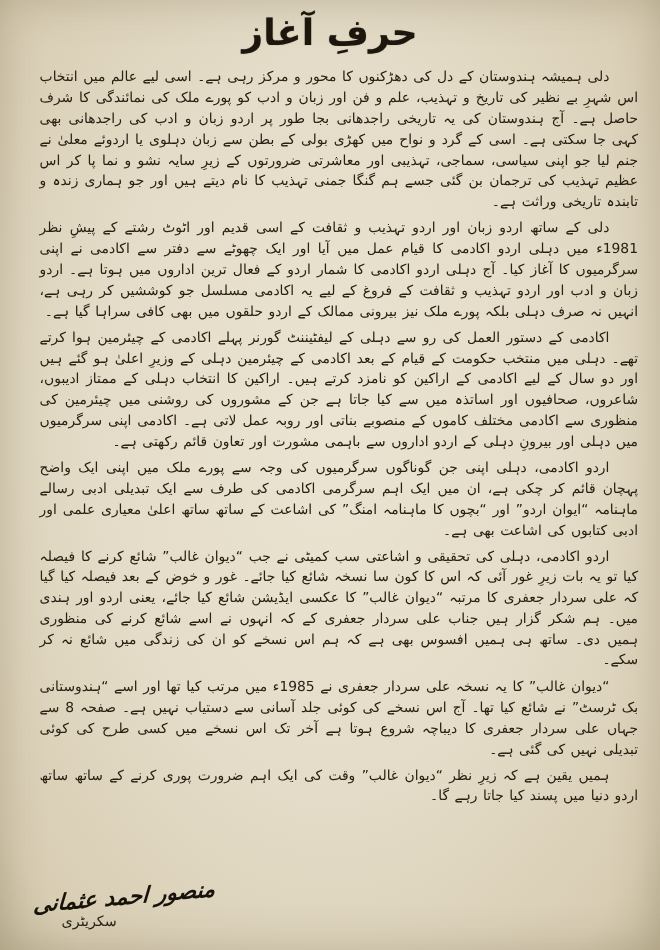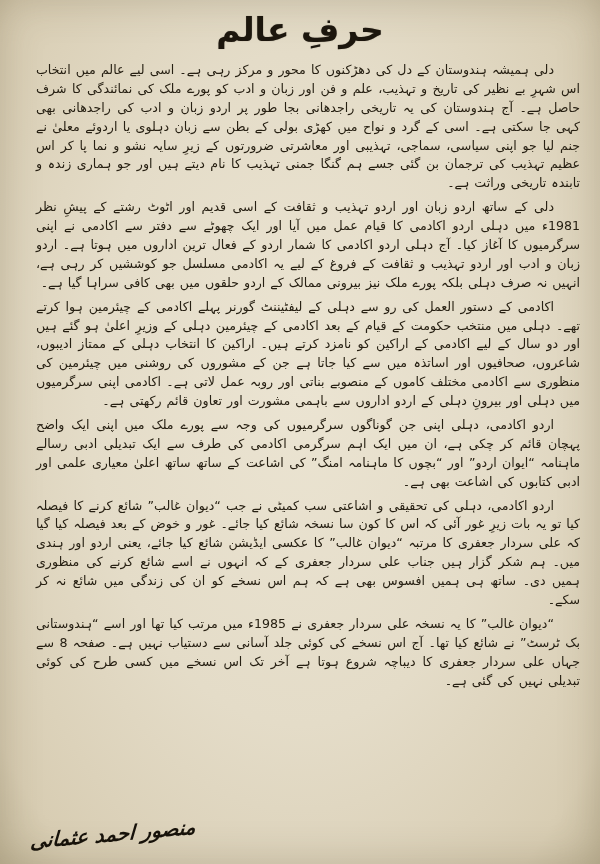--- a/index.html
+++ b/index.html
@@ -63,28 +63,30 @@
     font-size: 13px;
     margin: 4px 0 0 26px;
     color: #241e14;
   }
 </style>
 </head>
 <body>
 
 <div class="page">
 
-  <h1 class="title">حرفِ عالم</h1>
+  <h1 class="title">حرفِ آغاز</h1>
 
   <div class="body-text">
     <p>دلی ہمیشہ ہندوستان کے دل کی دھڑکنوں کا محور و مرکز رہی ہے۔ اسی لیے عالم میں انتخاب اس شہرِ بے نظیر کی تاریخ و تہذیب، علم و فن اور زبان و ادب کو پورے ملک کی نمائندگی کا شرف حاصل ہے۔ آج ہندوستان کی یہ تاریخی راجدھانی بجا طور پر اردو زبان و ادب کی راجدھانی بھی کہی جا سکتی ہے۔ اسی کے گرد و نواح میں کھڑی بولی کے بطن سے زبان دہلوی یا اردوئے معلیٰ نے جنم لیا جو اپنی سیاسی، سماجی، تہذیبی اور معاشرتی ضرورتوں کے زیرِ سایہ نشو و نما پا کر اس عظیم تہذیب کی ترجمان بن گئی جسے ہم گنگا جمنی تہذیب کا نام دیتے ہیں اور جو ہماری زندہ و تابندہ تاریخی وراثت ہے۔</p>
     <p>دلی کے ساتھ اردو زبان اور اردو تہذیب و ثقافت کے اسی قدیم اور اٹوٹ رشتے کے پیشِ نظر 1981ء میں دہلی اردو اکادمی کا قیام عمل میں آیا اور ایک چھوٹے سے دفتر سے اکادمی نے اپنی سرگرمیوں کا آغاز کیا۔ آج دہلی اردو اکادمی کا شمار اردو کے فعال ترین اداروں میں ہوتا ہے۔ اردو زبان و ادب اور اردو تہذیب و ثقافت کے فروغ کے لیے یہ اکادمی مسلسل جو کوششیں کر رہی ہے، انہیں نہ صرف دہلی بلکہ پورے ملک نیز بیرونی ممالک کے اردو حلقوں میں بھی کافی سراہا گیا ہے۔</p>
     <p>اکادمی کے دستور العمل کی رو سے دہلی کے لیفٹیننٹ گورنر پہلے اکادمی کے چیئرمین ہوا کرتے تھے۔ دہلی میں منتخب حکومت کے قیام کے بعد اکادمی کے چیئرمین دہلی کے وزیرِ اعلیٰ ہو گئے ہیں اور دو سال کے لیے اکادمی کے اراکین کو نامزد کرتے ہیں۔ اراکین کا انتخاب دہلی کے ممتاز ادیبوں، شاعروں، صحافیوں اور اساتذہ میں سے کیا جاتا ہے جن کے مشوروں کی روشنی میں چیئرمین کی منظوری سے اکادمی مختلف کاموں کے منصوبے بناتی اور روبہ عمل لاتی ہے۔ اکادمی اپنی سرگرمیوں میں دہلی اور بیرونِ دہلی کے اردو اداروں سے باہمی مشورت اور تعاون قائم رکھتی ہے۔</p>
     <p>اردو اکادمی، دہلی اپنی جن گوناگوں سرگرمیوں کی وجہ سے پورے ملک میں اپنی ایک واضح پہچان قائم کر چکی ہے، ان میں ایک اہم سرگرمی اکادمی کی طرف سے ایک تبدیلی ادبی رسالے ماہنامہ “ایوان اردو” اور “بچوں کا ماہنامہ امنگ” کی اشاعت کے ساتھ ساتھ اعلیٰ معیاری علمی اور ادبی کتابوں کی اشاعت بھی ہے۔</p>
     <p>اردو اکادمی، دہلی کی تحقیقی و اشاعتی سب کمیٹی نے جب “دیوان غالب” شائع کرنے کا فیصلہ کیا تو یہ بات زیرِ غور آئی کہ اس کا کون سا نسخہ شائع کیا جائے۔ غور و خوض کے بعد فیصلہ کیا گیا کہ علی سردار جعفری کا مرتبہ “دیوان غالب” کا عکسی ایڈیشن شائع کیا جائے، یعنی اردو اور ہندی میں۔ ہم شکر گزار ہیں جناب علی سردار جعفری کے کہ انہوں نے اسے شائع کرنے کی منظوری ہمیں دی۔ ساتھ ہی ہمیں افسوس بھی ہے کہ ہم اس نسخے کو ان کی زندگی میں شائع نہ کر سکے۔</p>
     <p>“دیوان غالب” کا یہ نسخہ علی سردار جعفری نے 1985ء میں مرتب کیا تھا اور اسے “ہندوستانی بک ٹرسٹ” نے شائع کیا تھا۔ آج اس نسخے کی کوئی جلد آسانی سے دستیاب نہیں ہے۔ صفحہ 8 سے جہاں علی سردار جعفری کا دیباچہ شروع ہوتا ہے آخر تک اس نسخے میں کسی طرح کی کوئی تبدیلی نہیں کی گئی ہے۔</p>
+    <p>ہمیں یقین ہے کہ زیرِ نظر “دیوان غالب” وقت کی ایک اہم ضرورت پوری کرنے کے ساتھ ساتھ اردو دنیا میں پسند کیا جاتا رہے گا۔</p>
   </div>
 
   <div class="signature-block">
     <div class="signature-name">منصور احمد عثمانی</div>
+    <div class="signature-title">سکریٹری</div>
   </div>
 
 </div>
 
 </body></html>

